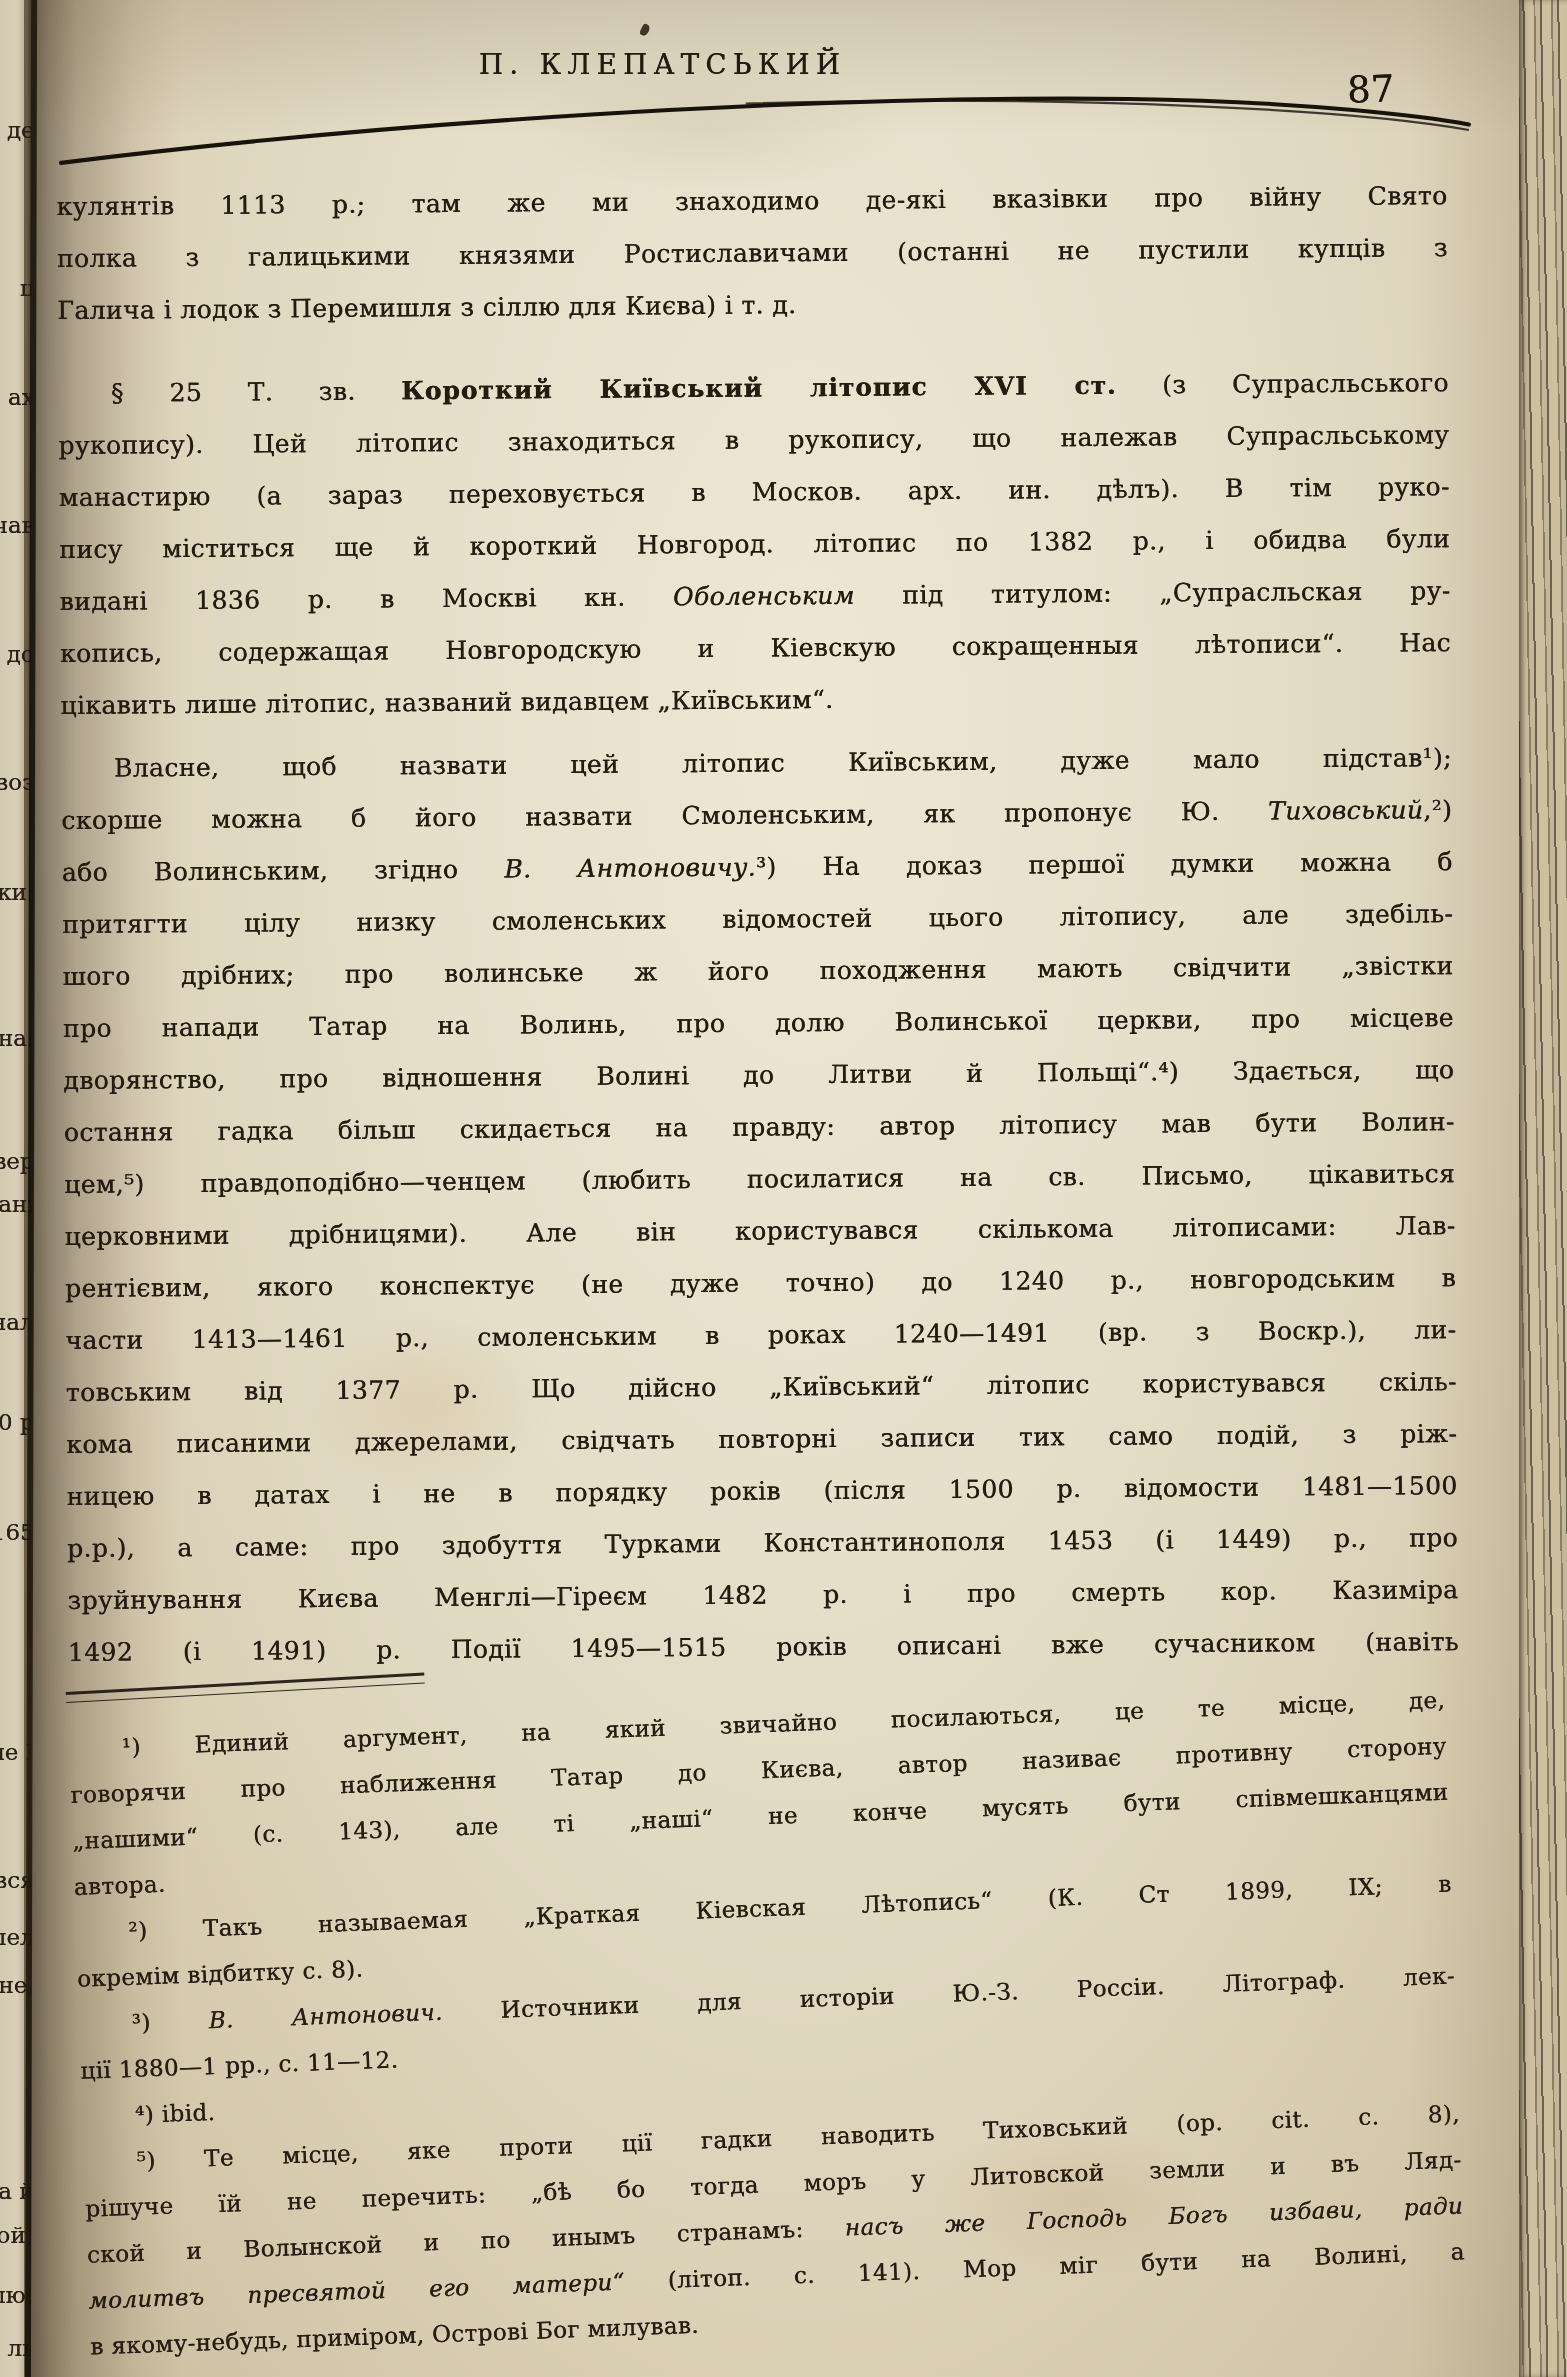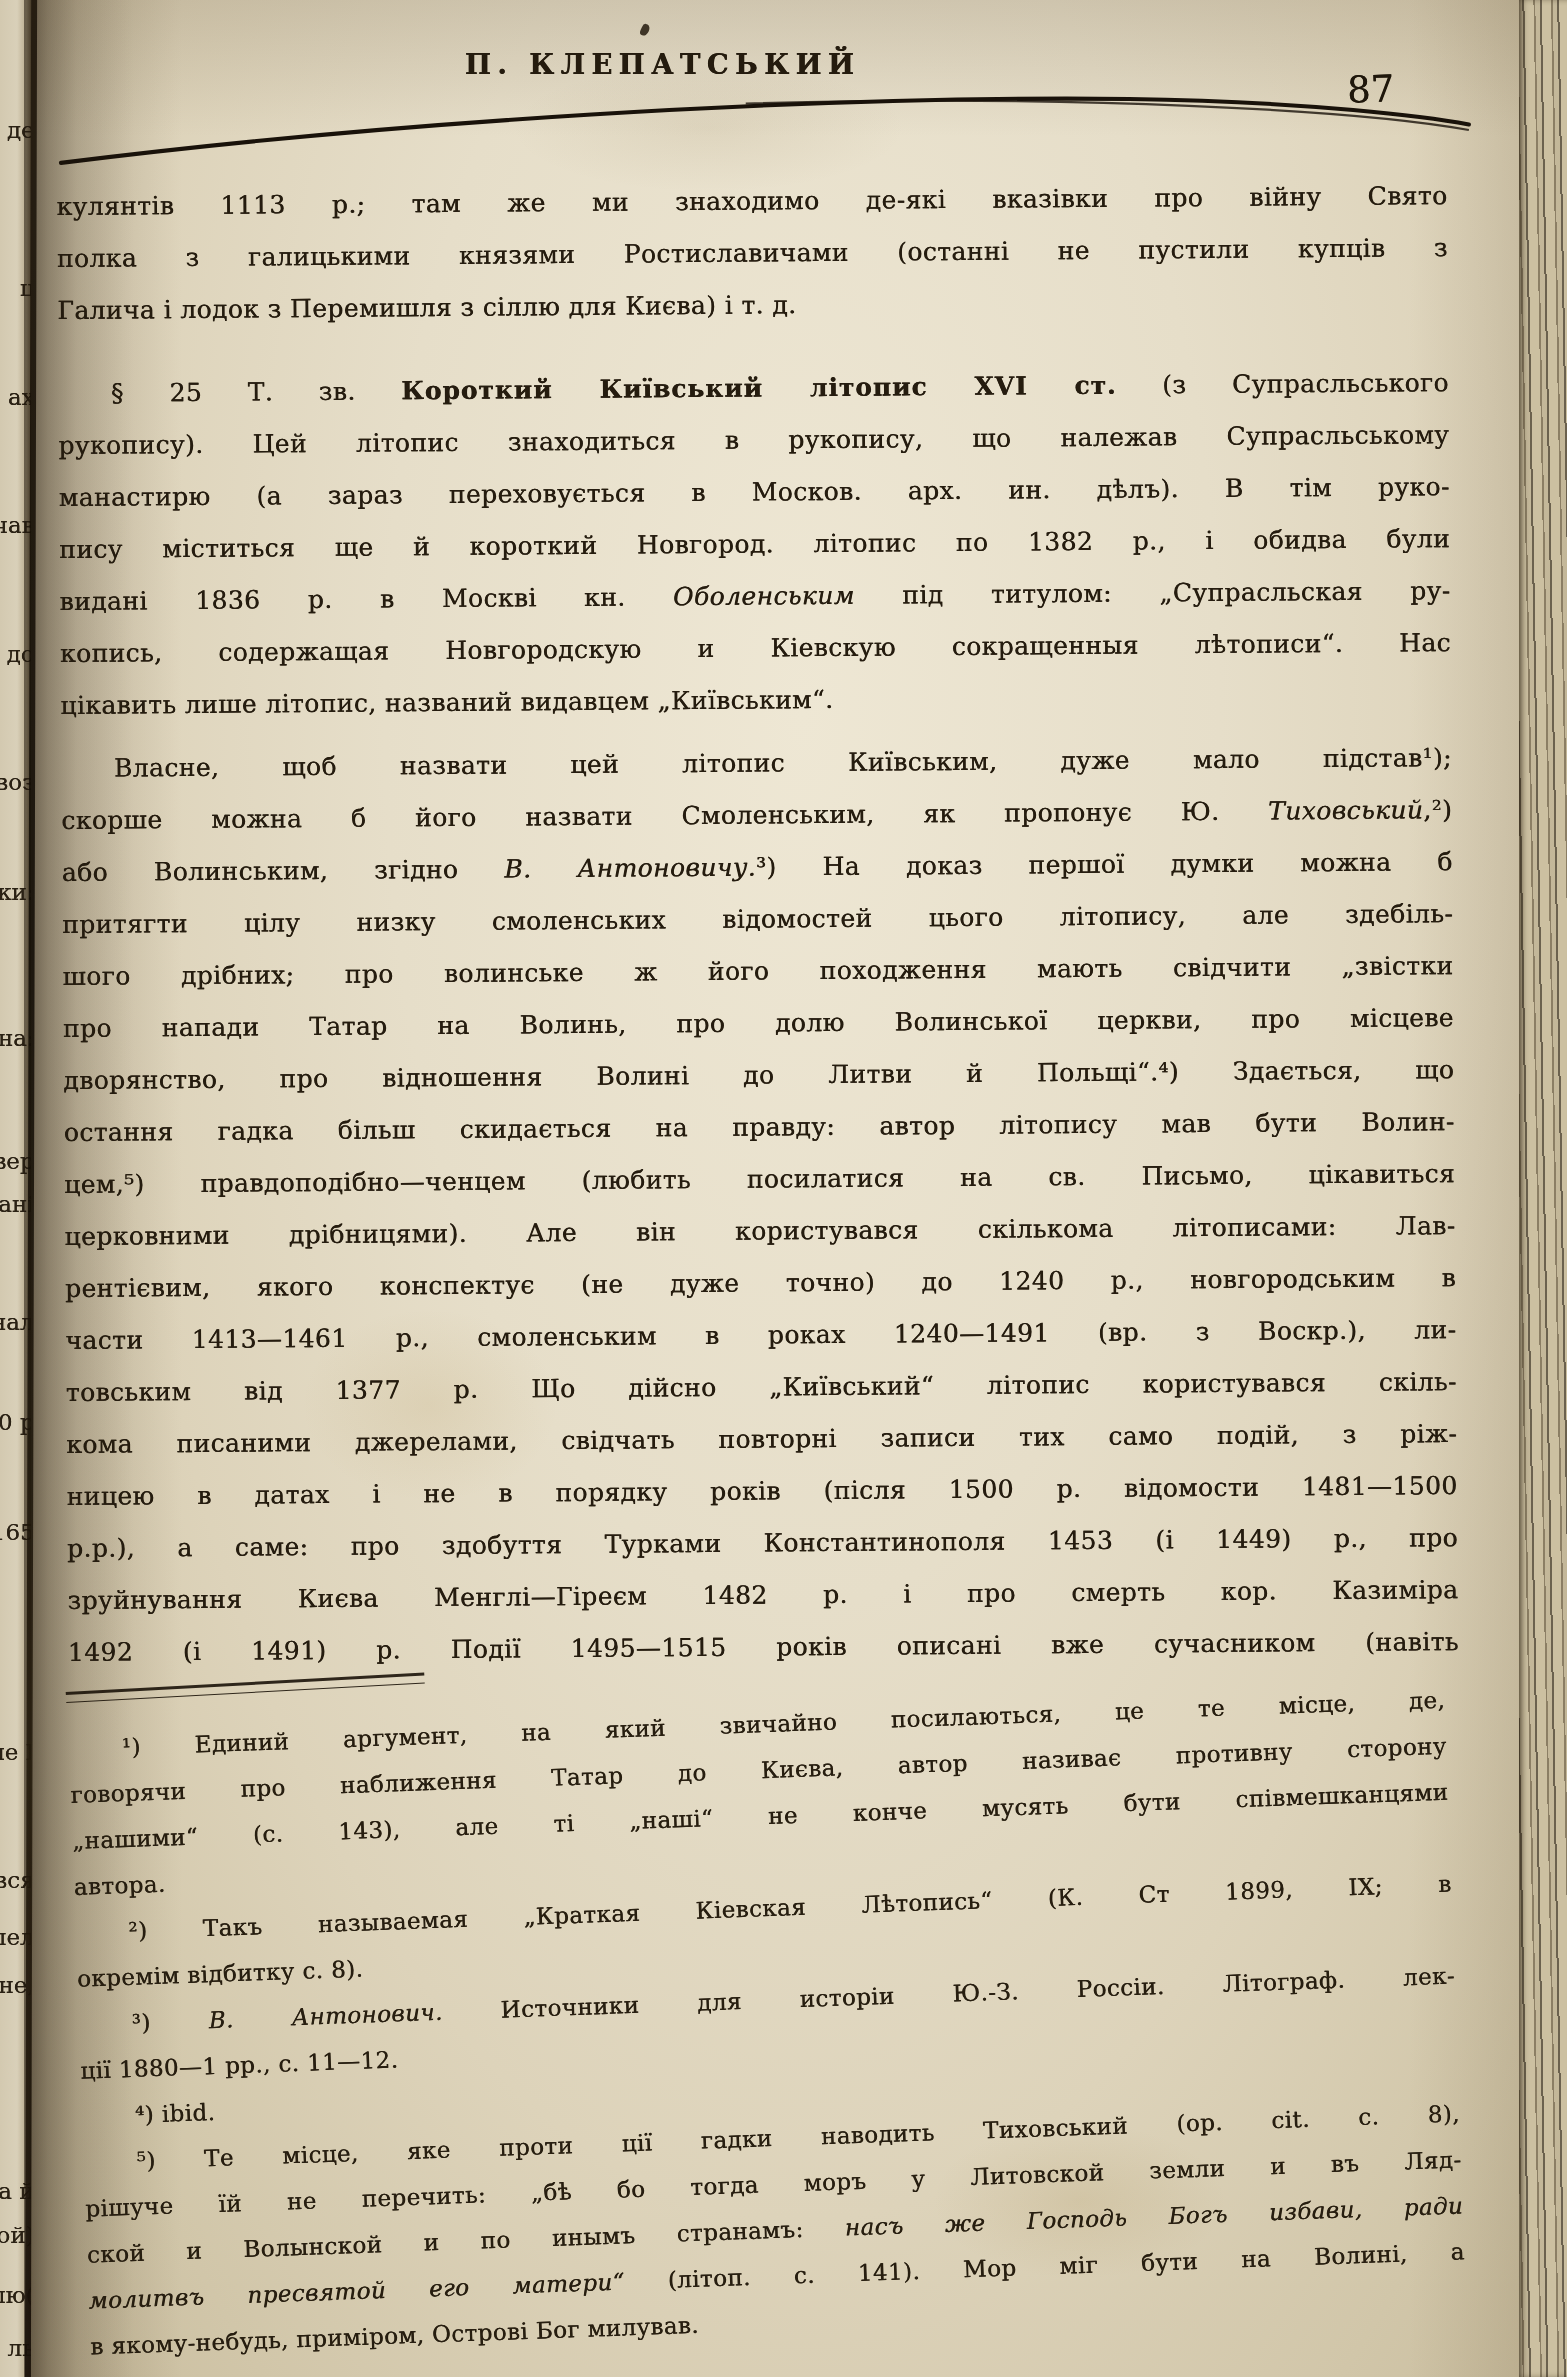--- a/index.html
+++ b/index.html
@@ -49,21 +49,21 @@
     background-image:
       repeating-linear-gradient(89deg,
         rgba(60,46,26,0) 0 3.7px, rgba(60,46,26,.45) 3.7px 5.5px,
         rgba(60,46,26,.06) 5.5px 10px, rgba(28,20,10,.55) 10px 12px,
         rgba(60,46,26,0) 12px 17.4px);
     box-shadow:inset 4.6px 0 7.3px -2.7px rgba(40,29,14,.85);
   }
   
   .header-band{position:absolute;left:55px;top:48px;width:1190px;text-align:center;z-index:2;}
   .author{
-    font-size:27.5px;font-weight:bold;letter-spacing:6.4px;color:#241b0e;
+    font-size:27.5px;font-weight:normal;letter-spacing:6.4px;color:#241b0e;
     text-shadow:0.4px 0 0 #241b0e;
     margin-left:25px;
   }
   .pageno{
     position:absolute;left:1347px;top:68px;z-index:2;
     font-size:37px;color:#1f170b;transform:rotate(-2deg);
     text-shadow:0.4px 0 0 #1f170b;
   }
   .rule-svg{position:absolute;left:50px;top:88px;z-index:2;}
   .speck{

